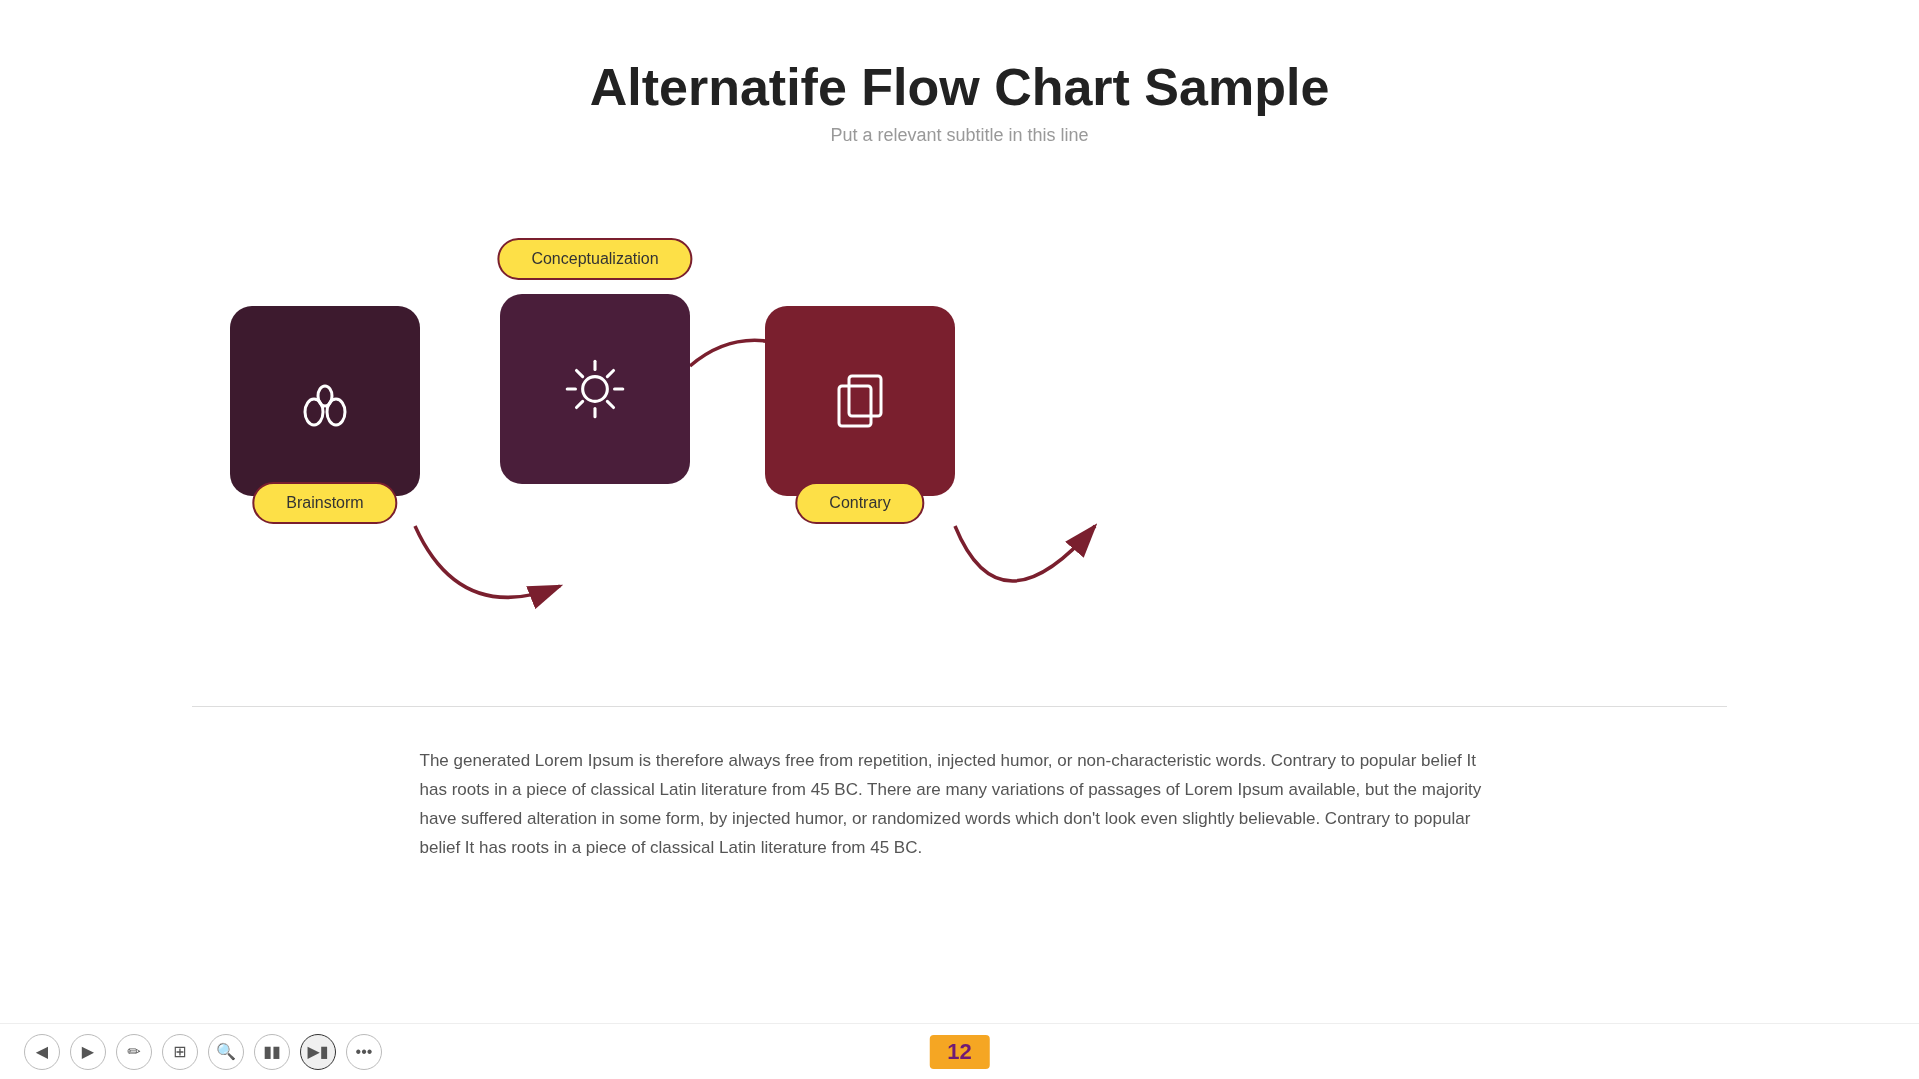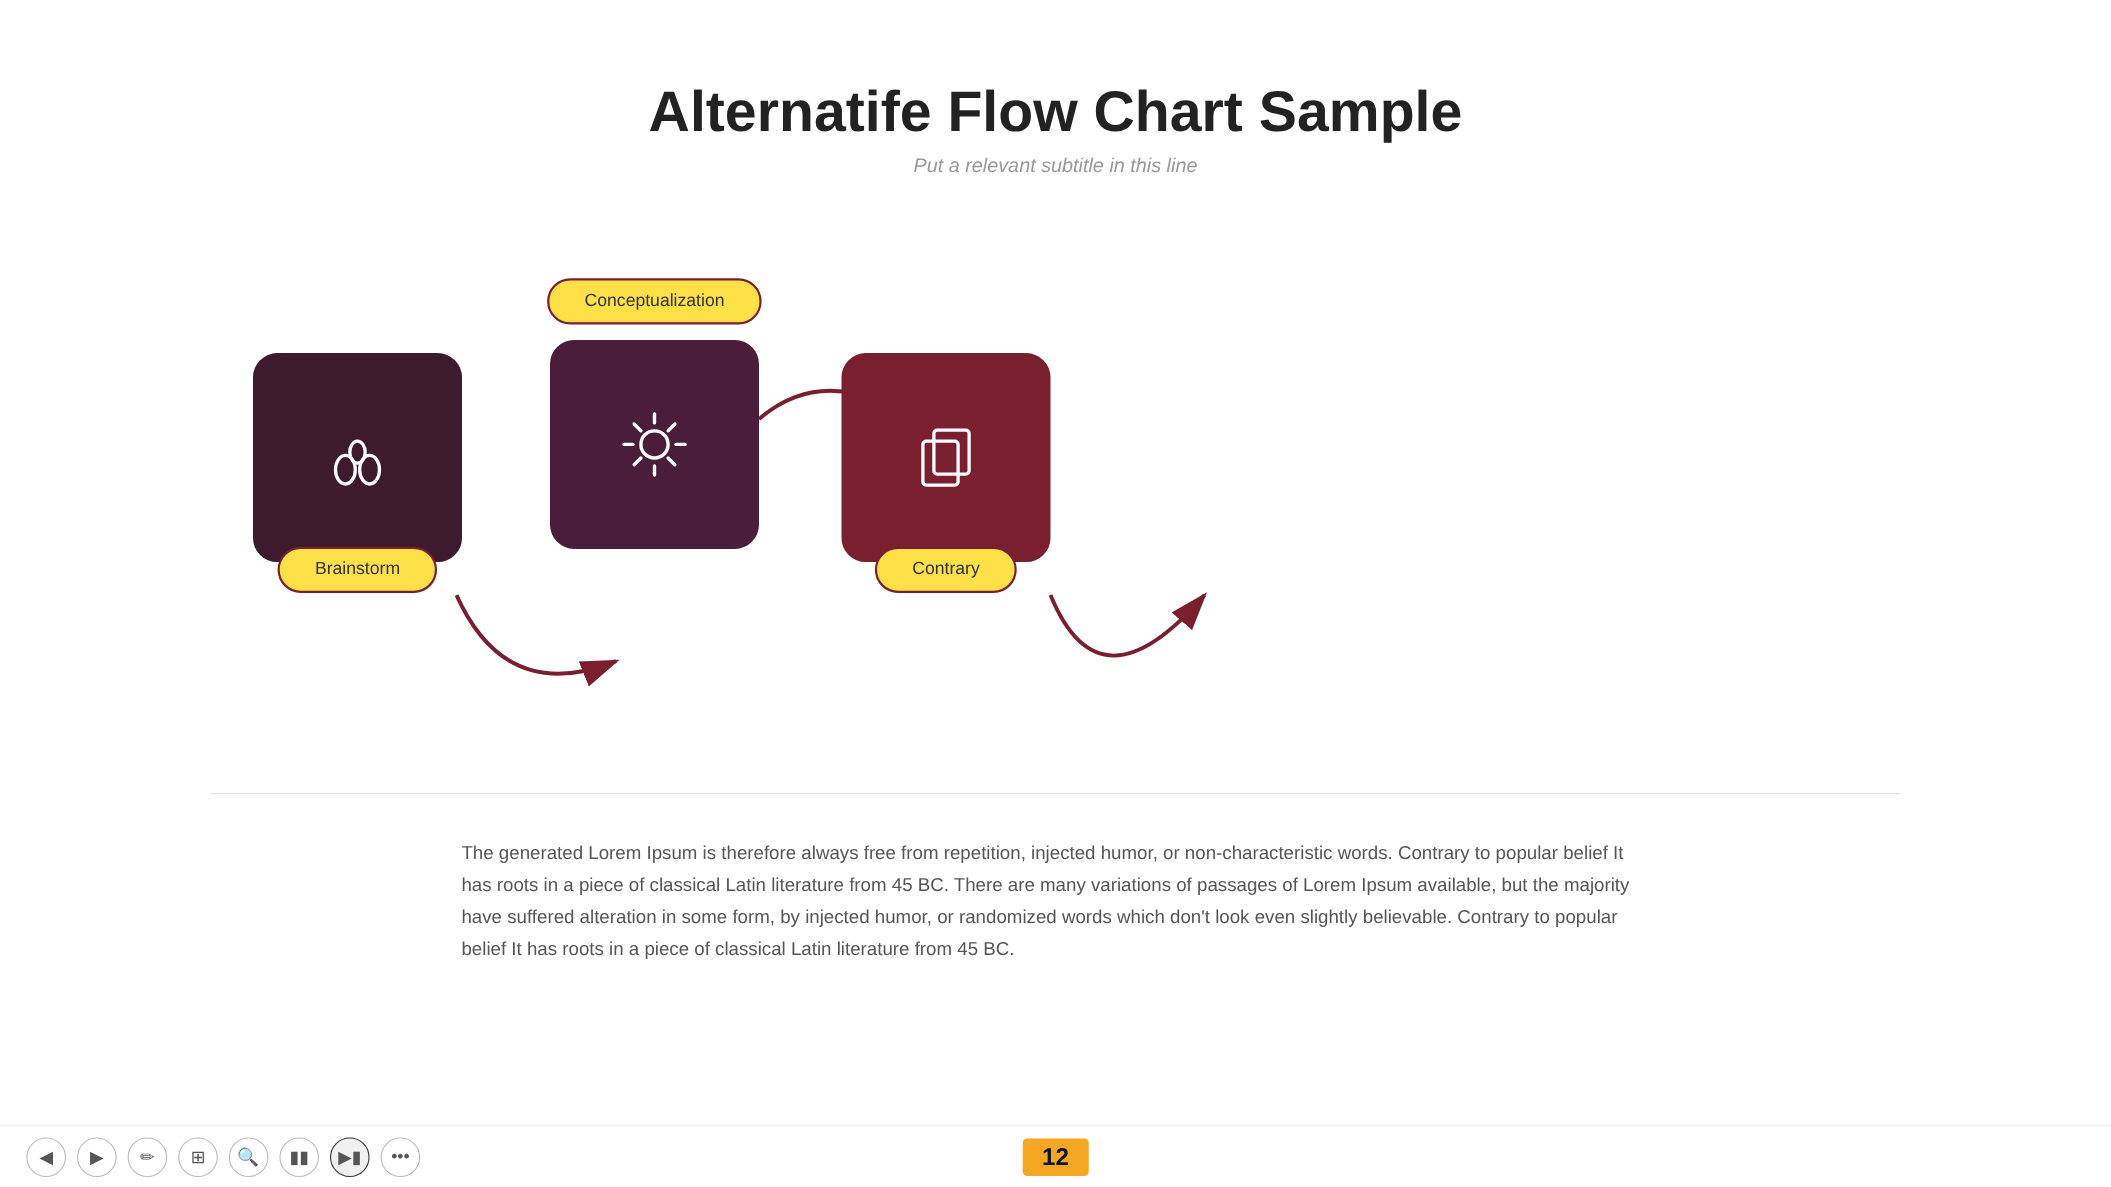--- a/index.html
+++ b/index.html
@@ -8,33 +8,32 @@
       height: 1079px;
       background: #fff;
       font-family: 'Segoe UI', Arial, sans-serif;
       overflow: hidden;
       position: relative;
     }
 
     
     .header {
       text-align: center;
-      padding-top: 72px;
+      padding-top: 57px;
     }
     .header h1 {
       font-size: 52px;
       font-weight: 700;
       color: #222;
       letter-spacing: 0;
     }
     .header p {
       font-size: 18px;
       color: #999;
       margin-top: 8px;
-      font-style: italic;
     }
 
     
     .diagram-area {
       position: relative;
       width: 100%;
       height: 460px;
       margin-top: 60px;
     }
 
@@ -191,21 +190,21 @@
       cursor: pointer;
       font-size: 16px;
       color: #555;
     }
     .toolbar-btn.active {
       border-color: #333;
       background: #f0f0f0;
     }
     .page-number {
       background: #f5a623;
-      color: #0f172a;
+      color: #701a75;
       font-size: 22px;
       font-weight: 700;
       border-radius: 4px;
       padding: 4px 18px;
       position: absolute;
       left: 50%;
       transform: translateX(-50%);
     }
 
     

